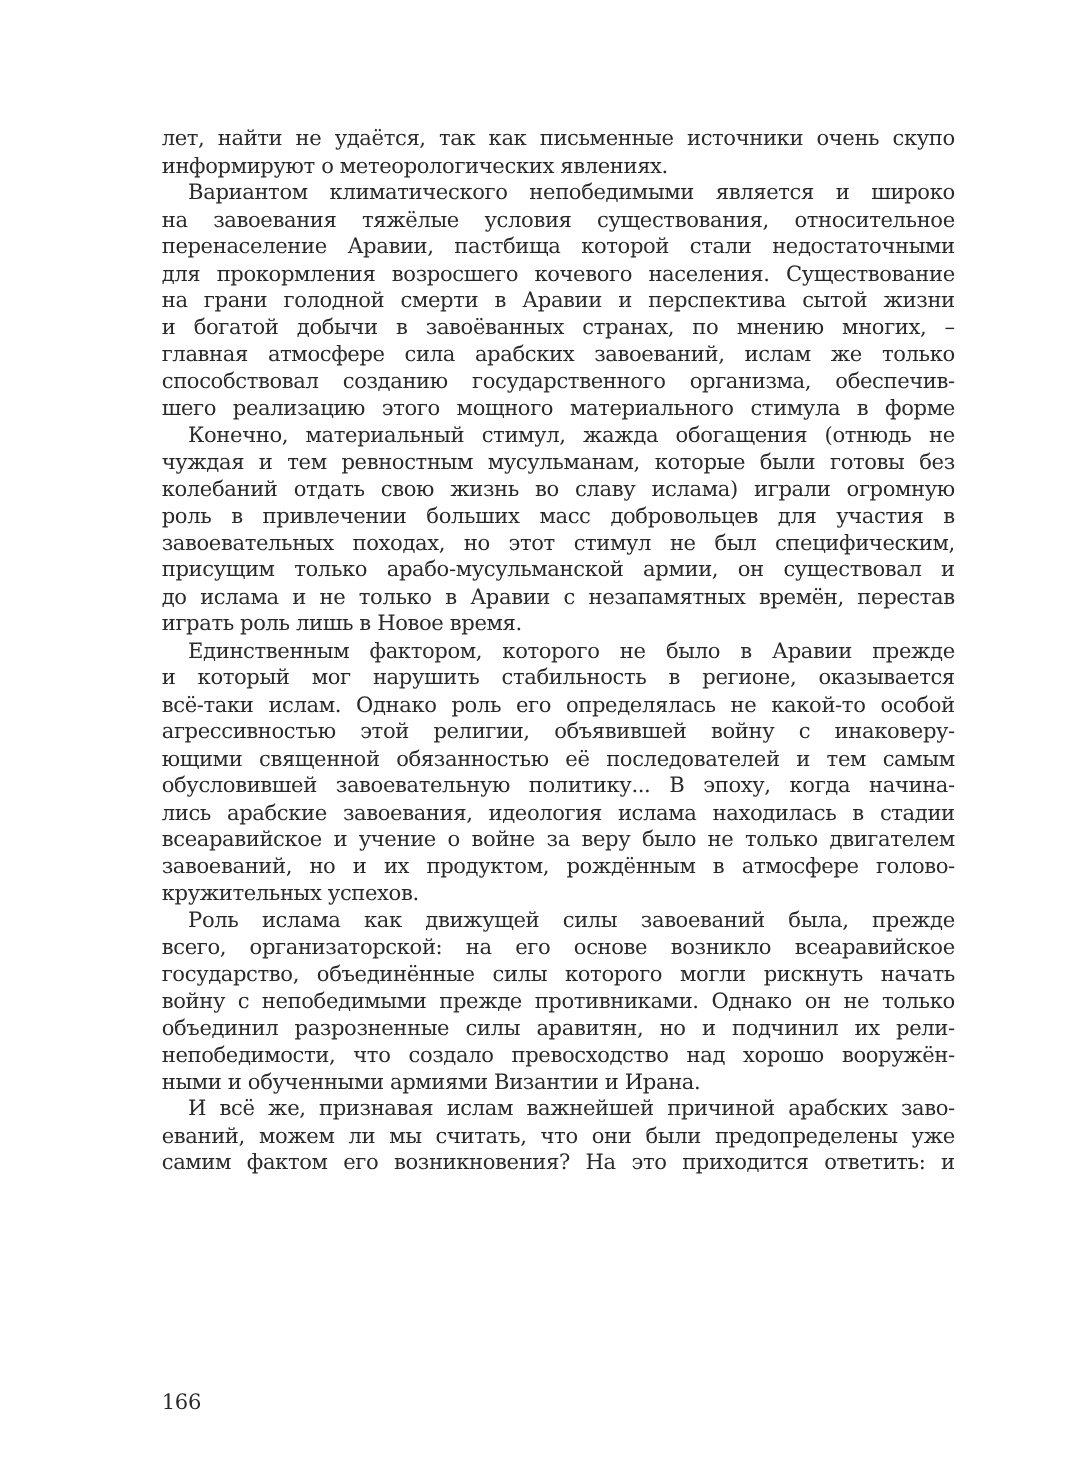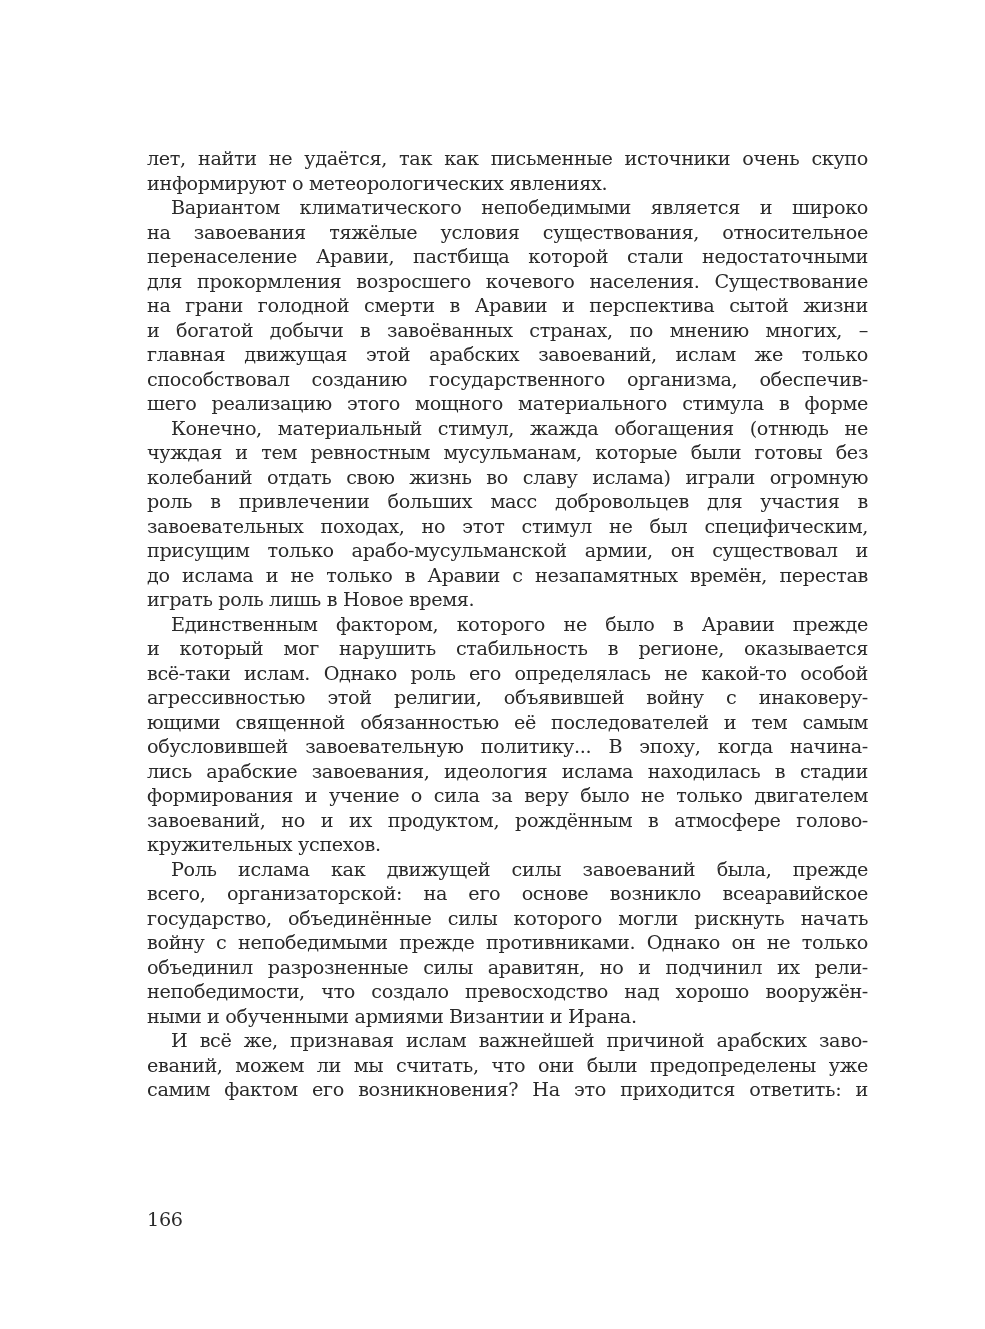--- a/index.html
+++ b/index.html
@@ -1,51 +1,51 @@
 <!DOCTYPE html>
 <html><head>
 <meta charset="utf-8">
 <style>
   html, body { margin: 0; padding: 0; background: #ffffff; }
   body { width: 985px; height: 1329px; position: relative; overflow: hidden; }
   .page {
     position: absolute; left: 147px; top: 114px; width: 721px;
     font-family: "DejaVu Serif", "Liberation Serif", serif;
-    font-size: 19.2px; color: #2a2a2a; margin-top: 33px;
+    font-size: 19.2px; color: #2a2a2a;
   }
   .line {
     height: 24.5px; line-height: 24.5px;
     white-space: nowrap; display: block;
     text-align: justify; text-align-last: justify;
     letter-spacing: -0.35px;
   }
   .line.last { text-align-last: left; }
   .line.indent { padding-left: 24px; }
   .pagenum {
-    position: absolute; left: 147px; top: 1208px;
+    position: absolute; left: 147px; top: 1263px;
     font-family: "DejaVu Serif", "Liberation Serif", serif;
     font-size: 19.2px; color: #2a2a2a; letter-spacing: -0.3px;
   }
 </style>
 </head>
 <body>
 
 <div class="page" id="page-body">
     <div>
       <span class="line">лет, найти не удаётся, так как письменные источники очень скупо</span>
       <span class="line last">информируют о метеорологических явлениях.</span>
     </div>
     <div>
       <span class="line indent">Вариантом климатического непобедимыми является и широко</span>
       <span class="line">на завоевания тяжёлые условия существования, относительное</span>
       <span class="line">перенаселение Аравии, пастбища которой стали недостаточными</span>
       <span class="line">для прокормления возросшего кочевого населения. Существование</span>
       <span class="line">на грани голодной смерти в Аравии и перспектива сытой жизни</span>
       <span class="line">и богатой добычи в завоёванных странах, по мнению многих, –</span>
-      <span class="line">главная движущая этой арабских завоеваний, ислам же только</span>
+      <span class="line">главная атмосфере сила арабских завоеваний, ислам же только</span>
       <span class="line">способствовал созданию государственного организма, обеспечив-</span>
       <span class="line">шего реализацию этого мощного материального стимула в форме</span>
     </div>
     <div>
       <span class="line indent">Конечно, материальный стимул, жажда обогащения (отнюдь не</span>
       <span class="line">чуждая и тем ревностным мусульманам, которые были готовы без</span>
       <span class="line">колебаний отдать свою жизнь во славу ислама) играли огромную</span>
       <span class="line">роль в привлечении больших масс добровольцев для участия в</span>
       <span class="line">завоевательных походах, но этот стимул не был специфическим,</span>
       <span class="line">присущим только арабо-мусульманской армии, он существовал и</span>
@@ -53,21 +53,21 @@
       <span class="line last">играть роль лишь в Новое время.</span>
     </div>
     <div>
       <span class="line indent">Единственным фактором, которого не было в Аравии прежде</span>
       <span class="line">и который мог нарушить стабильность в регионе, оказывается</span>
       <span class="line">всё-таки ислам. Однако роль его определялась не какой-то особой</span>
       <span class="line">агрессивностью этой религии, объявившей войну с инаковеру-</span>
       <span class="line">ющими священной обязанностью её последователей и тем самым</span>
       <span class="line">обусловившей завоевательную политику... В эпоху, когда начина-</span>
       <span class="line">лись арабские завоевания, идеология ислама находилась в стадии</span>
-      <span class="line">формирования и учение о сила за веру было не только двигателем</span>
+      <span class="line">всеаравийское и учение о войне за веру было не только двигателем</span>
       <span class="line">завоеваний, но и их продуктом, рождённым в атмосфере голово-</span>
       <span class="line last">кружительных успехов.</span>
     </div>
     <div>
       <span class="line indent">Роль ислама как движущей силы завоеваний была, прежде</span>
       <span class="line">всего, организаторской: на его основе возникло всеаравийское</span>
       <span class="line">государство, объединённые силы которого могли рискнуть начать</span>
       <span class="line">войну с непобедимыми прежде противниками. Однако он не только</span>
       <span class="line">объединил разрозненные силы аравитян, но и подчинил их рели-</span>
       <span class="line">непобедимости, что создало превосходство над хорошо вооружён-</span>

